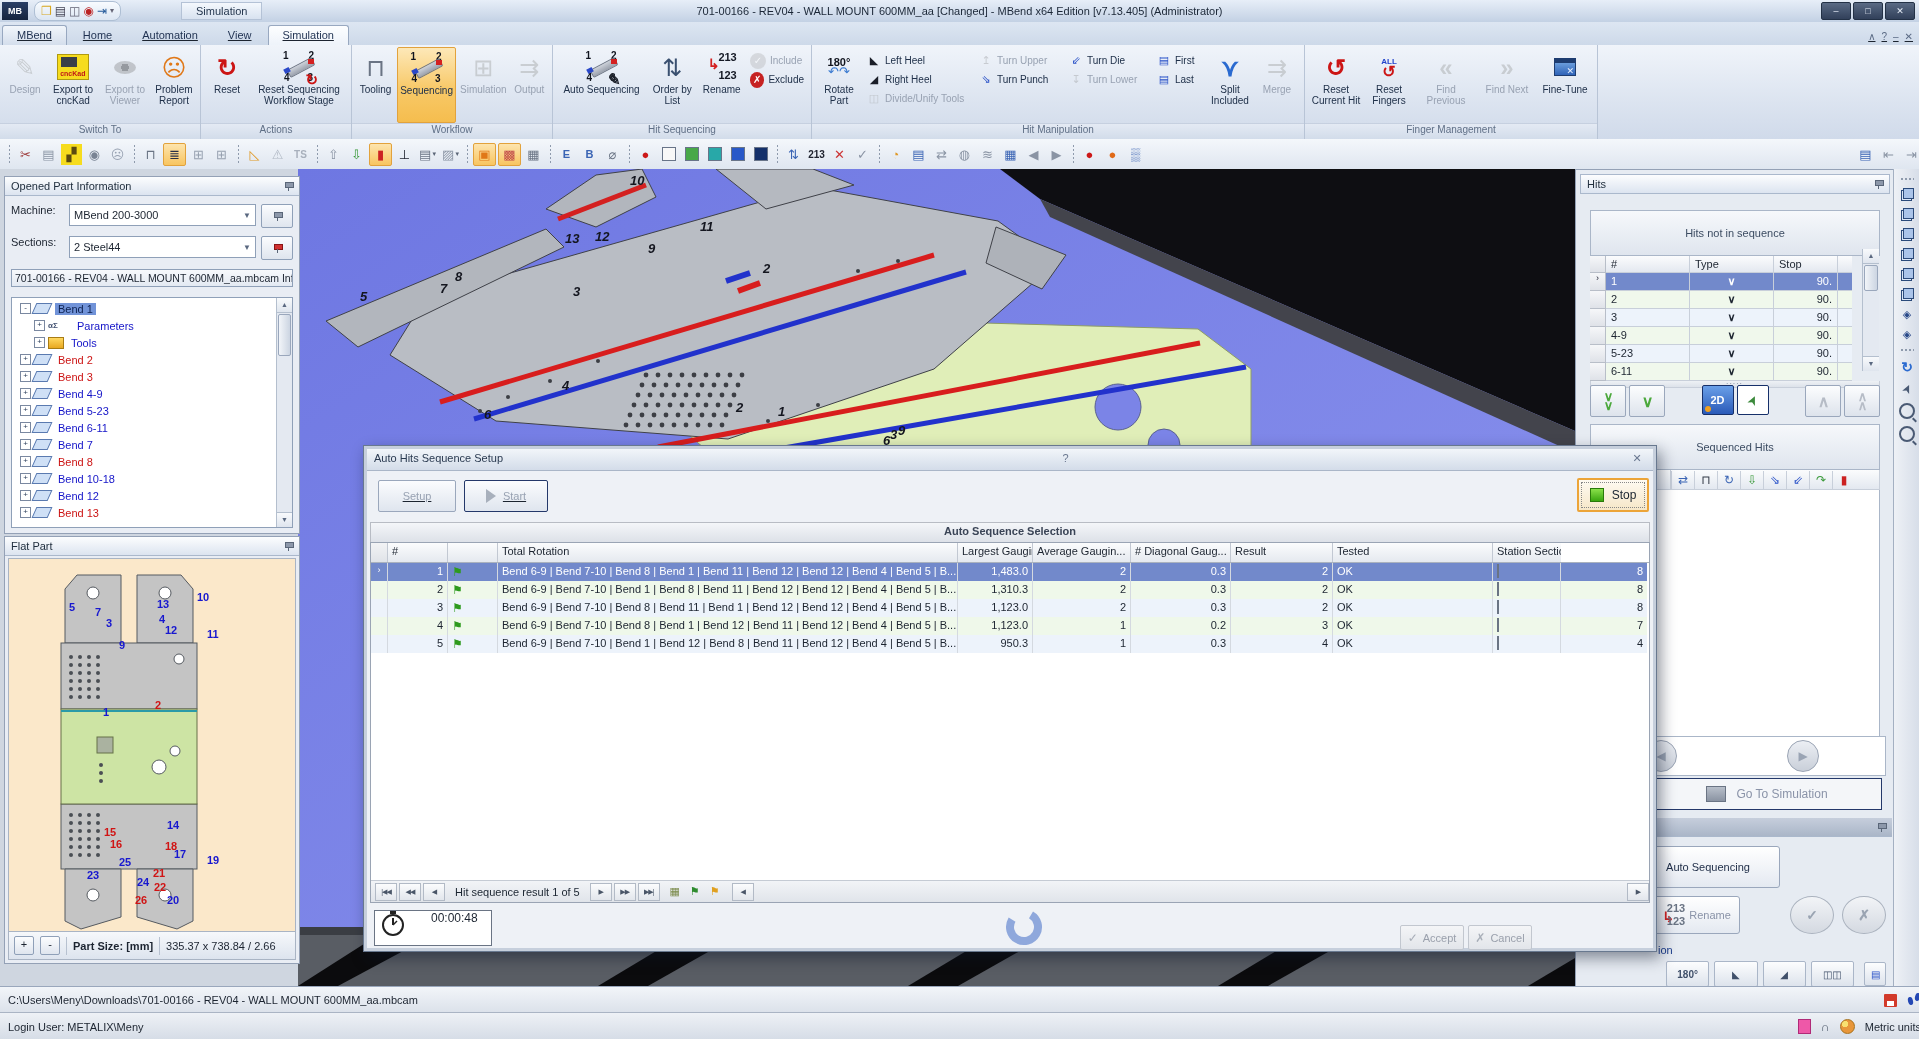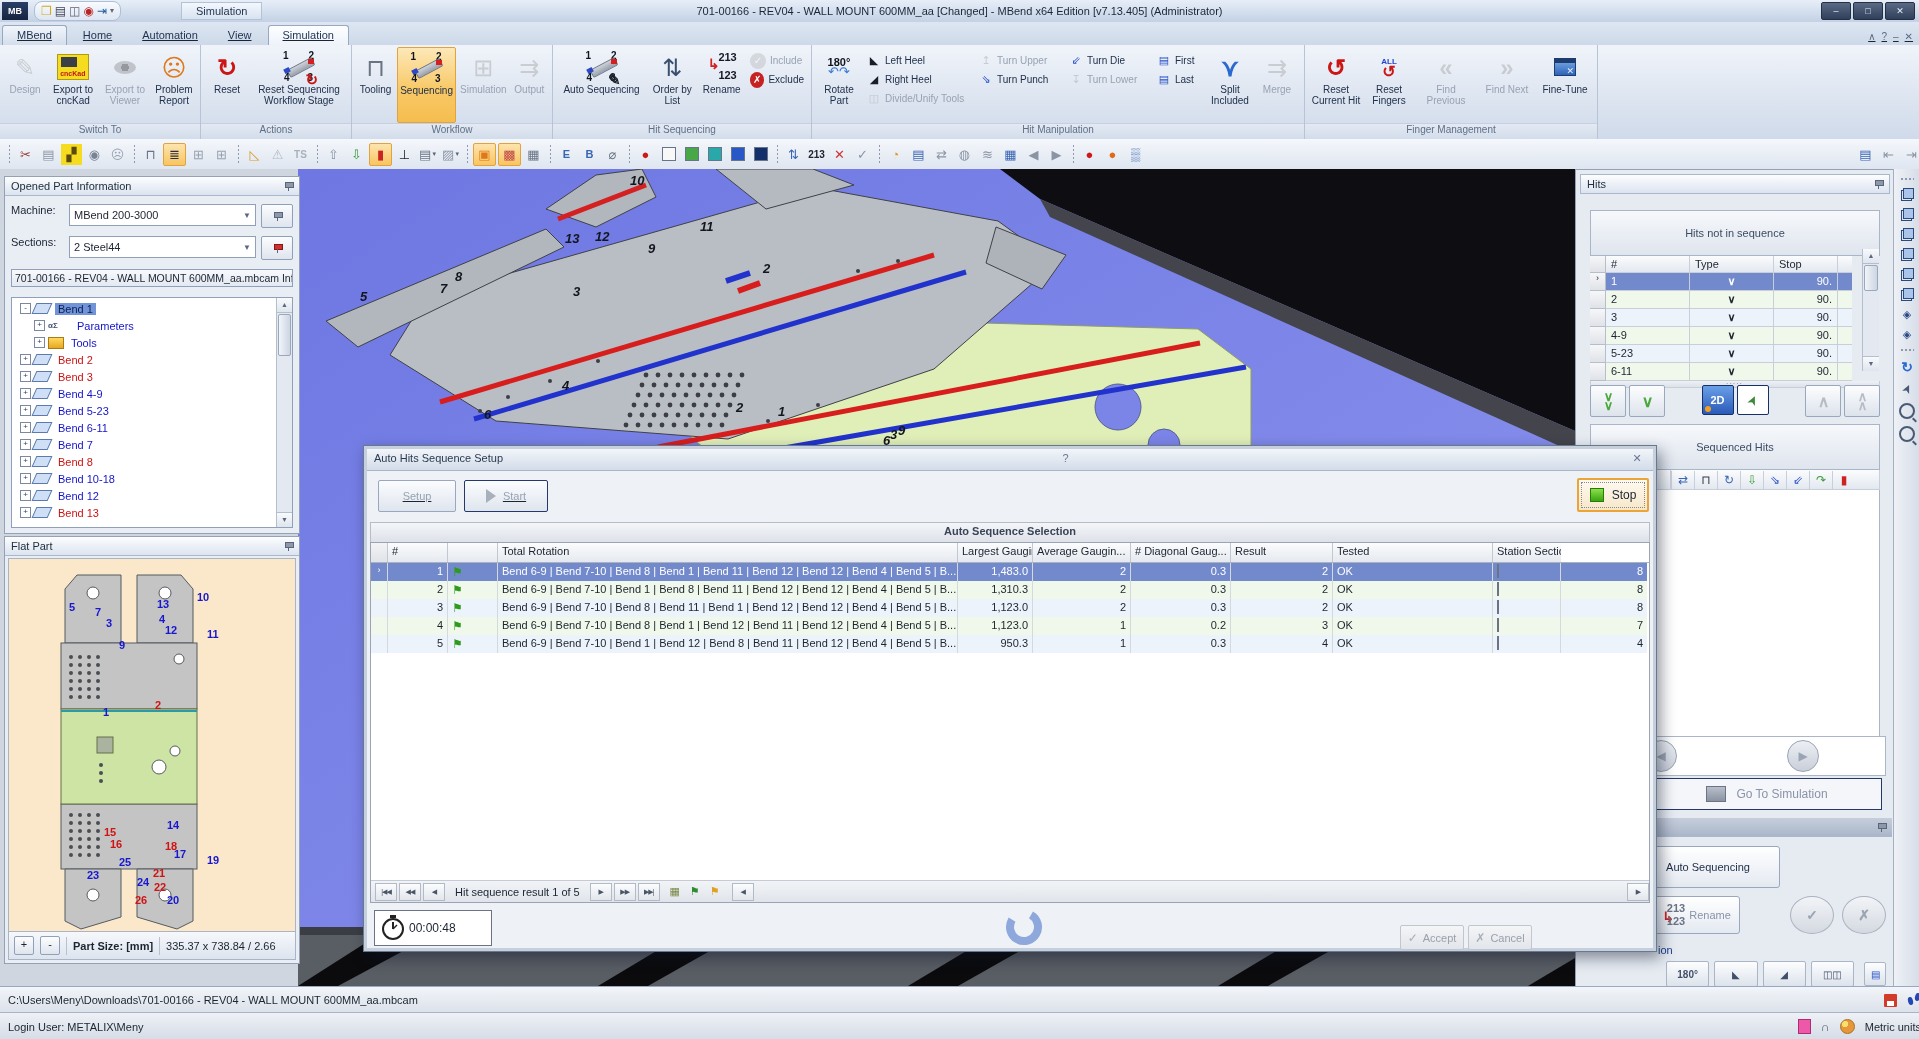--- a/index.html
+++ b/index.html
@@ -210,21 +210,21 @@
   .flag{color:#2e9a1e;font-size:12px;}
   .cbx{width:11px;height:11px;background:#fff;border:1px solid #6a7484;margin:1px auto 0;}
   .dnav{position:absolute;left:0;right:0;bottom:0;height:21px;background:linear-gradient(#f2f4f7,#e0e4ea);
     border-top:1px solid #c5cbd4;display:flex;align-items:center;padding-left:4px;gap:2px;}
   .nb{min-width:20px;height:16px;background:linear-gradient(#fbfcfd,#e2e6ec);border:1px solid #b2bac6;
     font-size:7px;color:#4a5668;display:flex;align-items:center;justify-content:center;letter-spacing:-1px;}
   .dnav .lbl{padding:0 8px;font-size:11px;color:#1a2430;}
   .dnav .nico{width:18px;text-align:center;font-size:11px;}
   .dfoot{position:absolute;left:0;bottom:0;right:0;height:50px;}
   .dtimer{position:absolute;left:10px;top:9px;width:110px;height:34px;background:#fff;border:1px solid #6a7484;
-    display:flex;align-items:center;gap:4px;padding-left:6px;font-size:12px;}
+    display:flex;gap:26px;padding-left:6px;font-size:12px;}
   .dspin{position:absolute;left:640px;top:6px;}
   .dok,.dcan{position:absolute;top:24px;width:64px;height:25px;background:linear-gradient(#f4f5f7,#e2e5ea);
     border:1px solid #c2c7cf;border-radius:2px;font-family:inherit;font-size:11px;color:#9aa0ac;
     display:flex;align-items:center;justify-content:center;gap:5px;}
   .dok{left:1036px;}.dcan{left:1104px;}
   .dok span.ic,.dcan span.ic{color:#a8aeb8;font-size:12px;}
   
   #status1{position:absolute;left:0;top:986px;width:1919px;height:26px;
     background:linear-gradient(#f2f5f9,#dbe1ea);border-top:1px solid #9aa7bc;display:flex;align-items:center;padding:0 8px;}
   #status2{position:absolute;left:0;top:1012px;width:1919px;height:27px;

